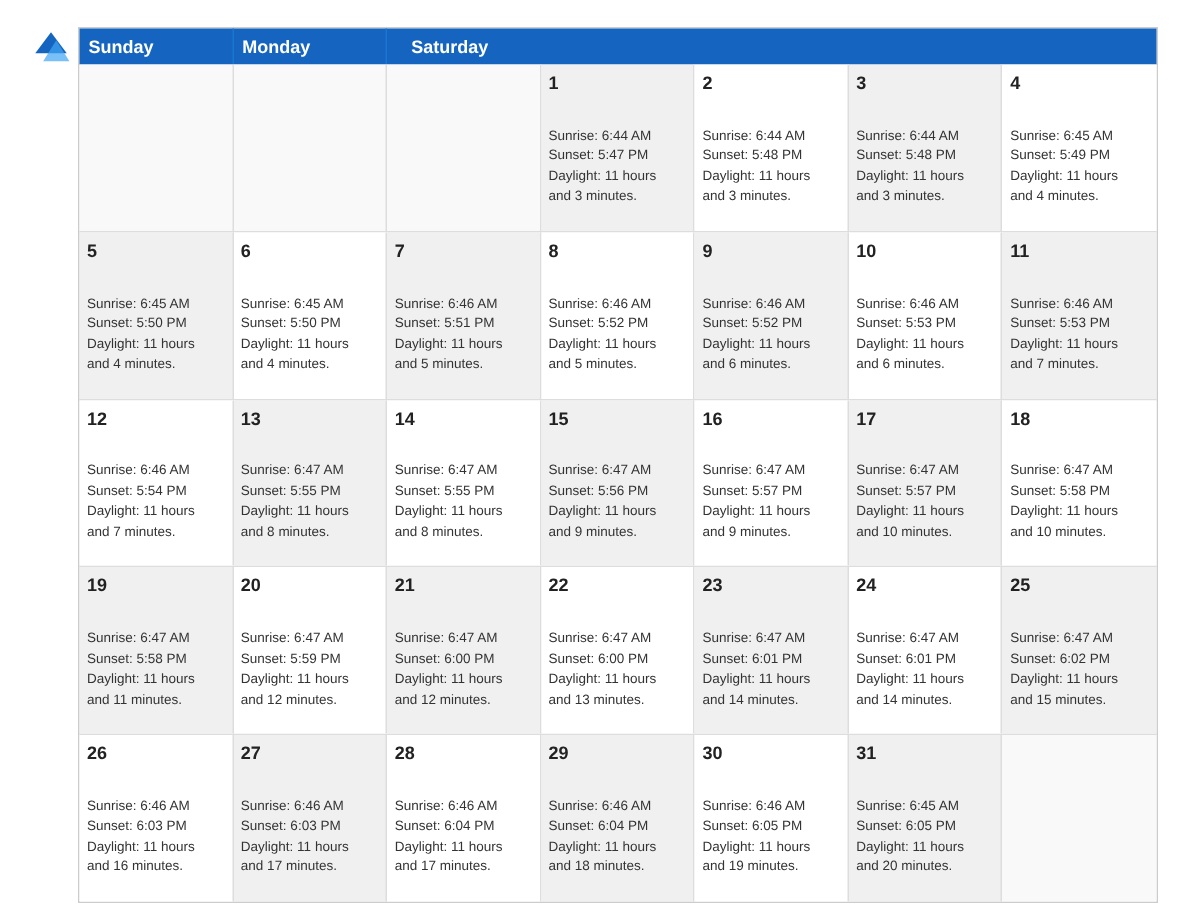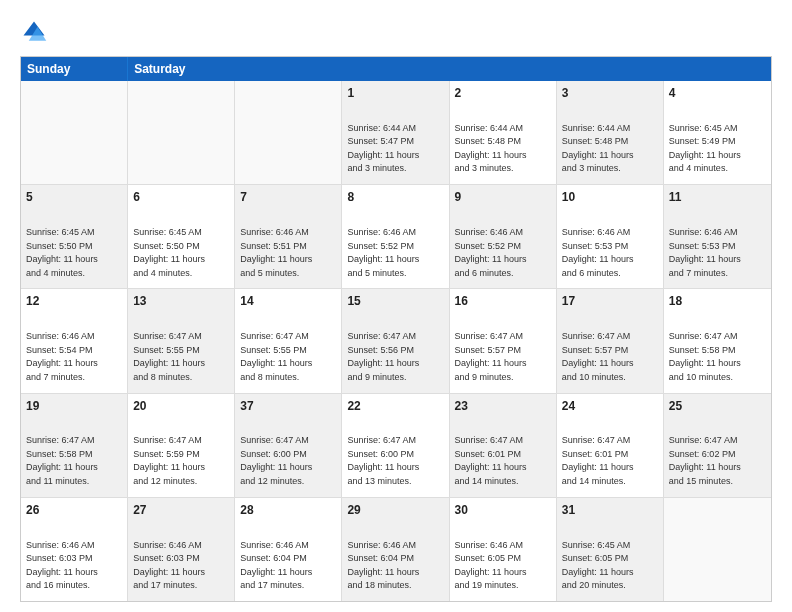--- a/index.html
+++ b/index.html
@@ -8,21 +8,21 @@
       height: 612px;
       background: #fff;
       font-family: Arial, sans-serif;
       overflow: hidden;
     }
     .page {
       width: 792px;
       height: 612px;
       padding: 18px 20px 10px 20px;
       display: flex;
-      flex-direction: column;
+      flex-direction: row;
     }
     .header {
       display: flex;
       justify-content: space-between;
       align-items: flex-start;
       margin-bottom: 10px;
     }
     .logo {
       display: flex;
       align-items: center;
@@ -63,21 +63,21 @@
       background: #1565c0;
     }
     .cal-header-cell {
       color: #fff;
       font-size: 12px;
       font-weight: bold;
       padding: 5px 6px;
       text-align: left;
       border-right: 1px solid #1976d2;
     }
-    .cal-header-cell:last-child { border-right: none; }
+    .cal-header-cell:last-child { border-right: none; margin-left: 10px; }
     .cal-body {
       flex: 1;
       display: flex;
       flex-direction: column;
     }
     .cal-row {
       display: grid;
       grid-template-columns: repeat(7, 1fr);
       flex: 1;
       border-bottom: 1px solid #ddd;
@@ -126,20 +126,21 @@
     </div>
     <div class="title-block">
       <div class="month-title"></div>
       <div class="location"></div>
     </div>
   </div>
 
   <div class="calendar">
     <div class="cal-header" id="cal-header">
         <div class="cal-header-cell">Sunday</div>
+        <div class="cal-header-cell">Monday</div>
         <div class="cal-header-cell">Saturday</div>
       </div>
     <div class="cal-body" id="cal-body">
         <div class="cal-row">
           <div class="cal-cell empty"></div>
           <div class="cal-cell empty"></div>
           <div class="cal-cell empty"></div>
           <div class="cal-cell shaded">
             <span class="day-num">1</span>
             <div class="cell-info" style="white-space: pre-line;">Sunrise: 6:44 AM
@@ -280,21 +281,21 @@
 and 11 minutes.</div>
           </div>
           <div class="cal-cell">
             <span class="day-num">20</span>
             <div class="cell-info" style="white-space: pre-line;">Sunrise: 6:47 AM
 Sunset: 5:59 PM
 Daylight: 11 hours
 and 12 minutes.</div>
           </div>
           <div class="cal-cell shaded">
-            <span class="day-num">37</span>
+            <span class="day-num">21</span>
             <div class="cell-info" style="white-space: pre-line;">Sunrise: 6:47 AM
 Sunset: 6:00 PM
 Daylight: 11 hours
 and 12 minutes.</div>
           </div>
           <div class="cal-cell">
             <span class="day-num">22</span>
             <div class="cell-info" style="white-space: pre-line;">Sunrise: 6:47 AM
 Sunset: 6:00 PM
 Daylight: 11 hours

